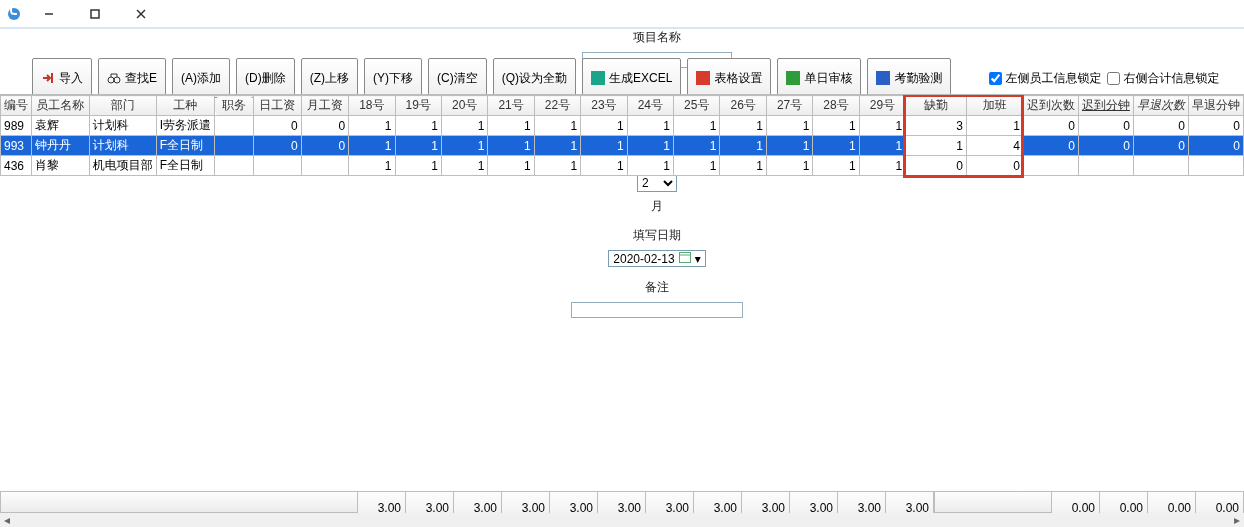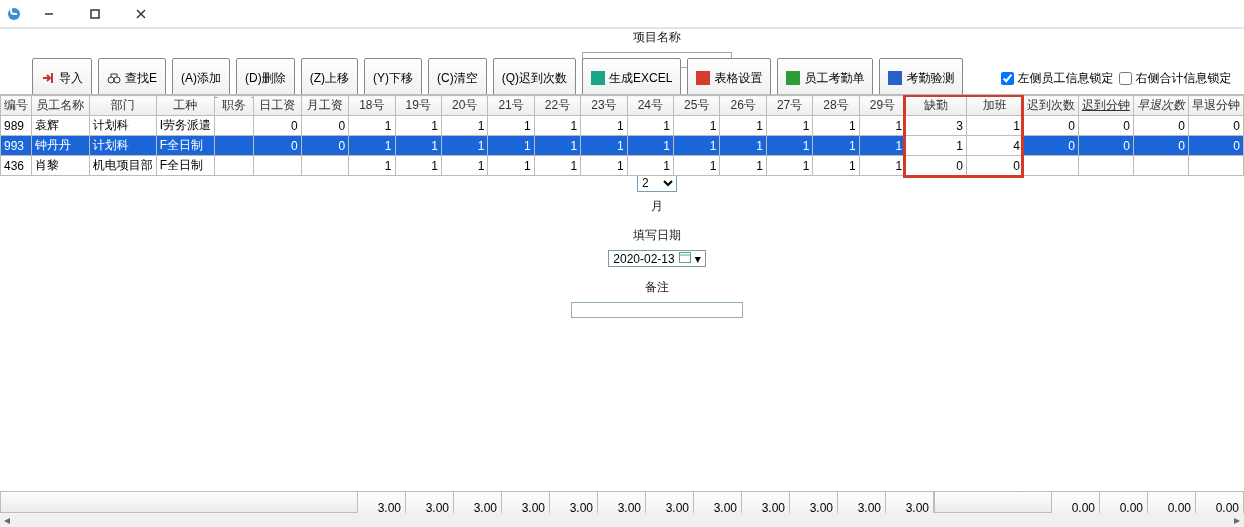--- a/index.html
+++ b/index.html
@@ -142,33 +142,33 @@
   <div class="btn">
       <span>(Z)上移</span>
     </div>
   <div class="btn">
       <span>(Y)下移</span>
     </div>
   <div class="btn">
       <span>(C)清空</span>
     </div>
   <div class="btn">
-      <span>(Q)迟到次数</span>
+      <span>(Q)设为全勤</span>
     </div>
   <div class="btn">
       <span class="bi sq-teal"></span>
       <span>生成EXCEL</span>
     </div>
   <div class="btn">
       <span class="bi sq-red"></span>
       <span>表格设置</span>
     </div>
   <div class="btn">
       <span class="bi sq-green"></span>
-      <span>员工考勤单</span>
+      <span>单日审核</span>
     </div>
   <div class="btn">
       <span class="bi sq-blue"></span>
       <span>考勤验测</span>
     </div>
   <span style="width:26px"></span>
   <label class="chk">
       <input type="checkbox" checked="" style="">
       <span>左侧员工信息锁定</span>
     </label>

